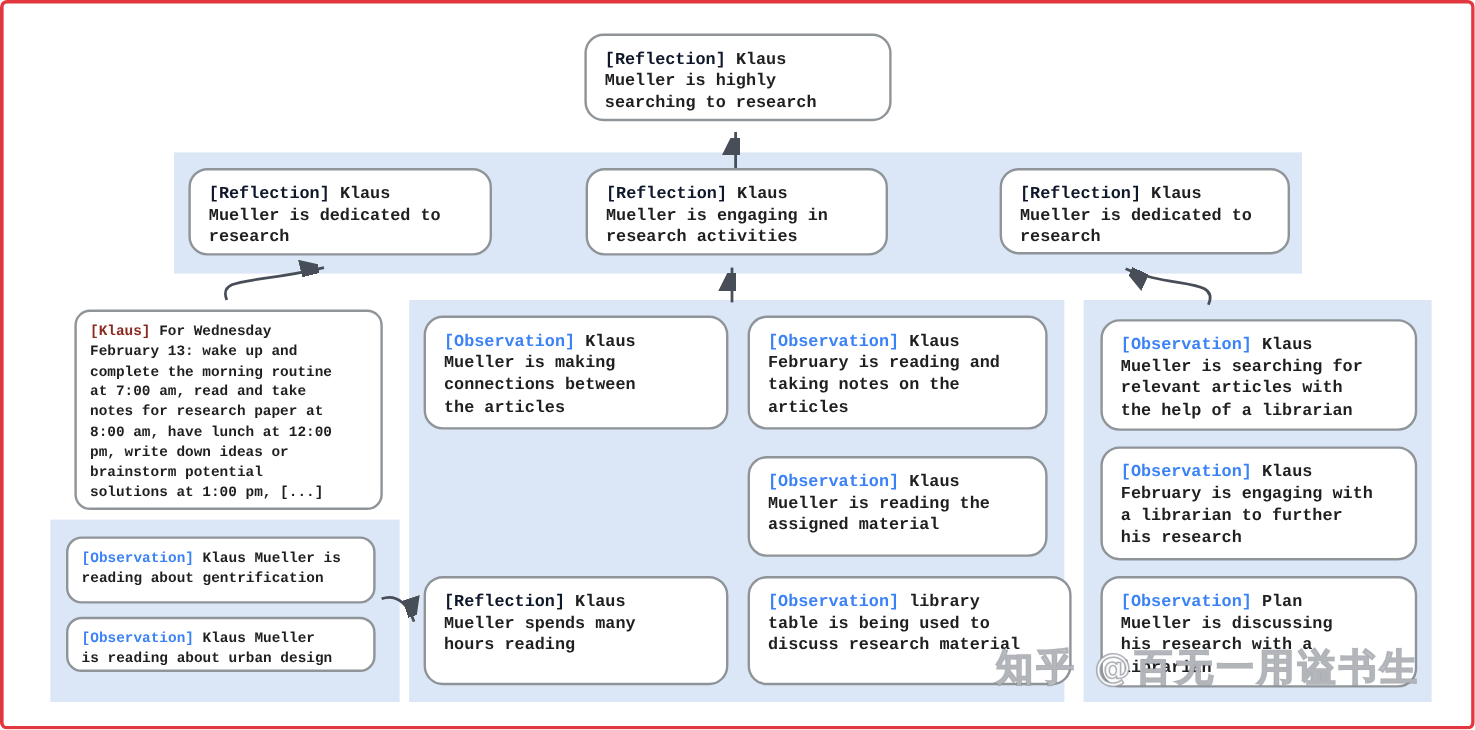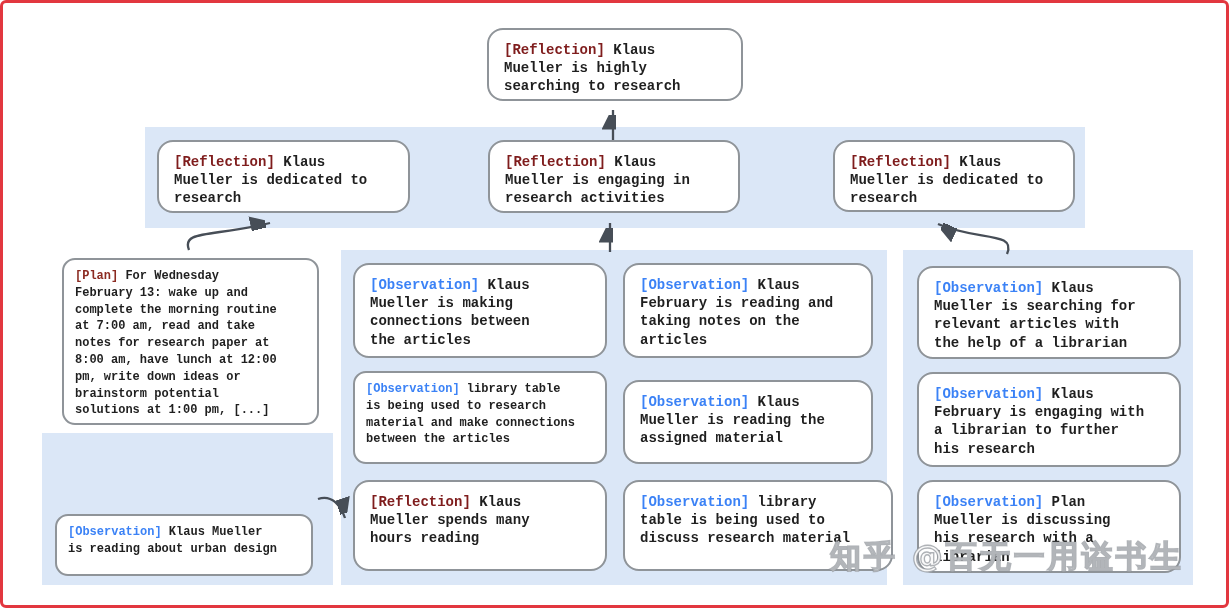--- a/index.html
+++ b/index.html
@@ -35,21 +35,21 @@
     line-height:1.3;
     z-index:10;
   }
   .node.sm{
     font-size:12px;
     line-height:1.4;
     padding:8px 11px;
     border-radius:13px;
   }
   .txt{white-space:pre-wrap;}
-  .tag-r{color:#7f1d1d;}
+  .tag-r{color:#0f172a;}
   .tag-o{color:#3b82f6;}
   .tag-p{color:#8b2a21;}
   #arrows{
     position:absolute;inset:0;
     z-index:20;
     pointer-events:none;
   }
   .watermark{
     position:absolute;
     left:830px;top:536px;
@@ -90,47 +90,45 @@
 Mueller is engaging in
 research activities</span>
   </div>
   <div class="node" style="left:833px;top:140px;width:242px;height:72px;">
     <span class="tag-r">[Reflection]</span><span class="txt"> Klaus
 Mueller is dedicated to
 research</span>
   </div>
 
   <div class="node sm" style="left:62px;top:258px;width:257px;height:167px;">
-    <span class="tag-p">[Plan]</span><span class="txt"> For Wednesday
+    <span class="tag-p">[Klaus]</span><span class="txt"> For Wednesday
 February 13: wake up and
 complete the morning routine
 at 7:00 am, read and take
 notes for research paper at
 8:00 am, have lunch at 12:00
 pm, write down ideas or
 brainstorm potential
 solutions at 1:00 pm, [...]</span>
   </div>
 
-  <div class="node sm" style="left:55px;top:514px;width:258px;height:62px;">
+  <div class="node sm" style="left:55px;top:447px;width:258px;height:56px;">
+    <span class="tag-o">[Observation]</span><span class="txt"> Klaus Mueller is
+reading about gentrification</span>
+  </div>
+  <div class="node sm" style="left:55px;top:514px;width:258px;height:46px;">
     <span class="tag-o">[Observation]</span><span class="txt"> Klaus Mueller
 is reading about urban design</span>
   </div>
 
   <div class="node" style="left:353px;top:263px;width:254px;height:95px;">
     <span class="tag-o">[Observation]</span><span class="txt"> Klaus
 Mueller is making
 connections between
 the articles</span>
-  </div>
-  <div class="node sm" style="left:353px;top:371px;width:254px;height:93px;">
-    <span class="tag-o">[Observation]</span><span class="txt"> library table
-is being used to research
-material and make connections
-between the articles</span>
   </div>
   <div class="node" style="left:353px;top:480px;width:254px;height:91px;">
     <span class="tag-r">[Reflection]</span><span class="txt"> Klaus
 Mueller spends many
 hours reading</span>
   </div>
 
   <div class="node" style="left:623px;top:263px;width:250px;height:95px;">
     <span class="tag-o">[Observation]</span><span class="txt"> Klaus
 February is reading and

